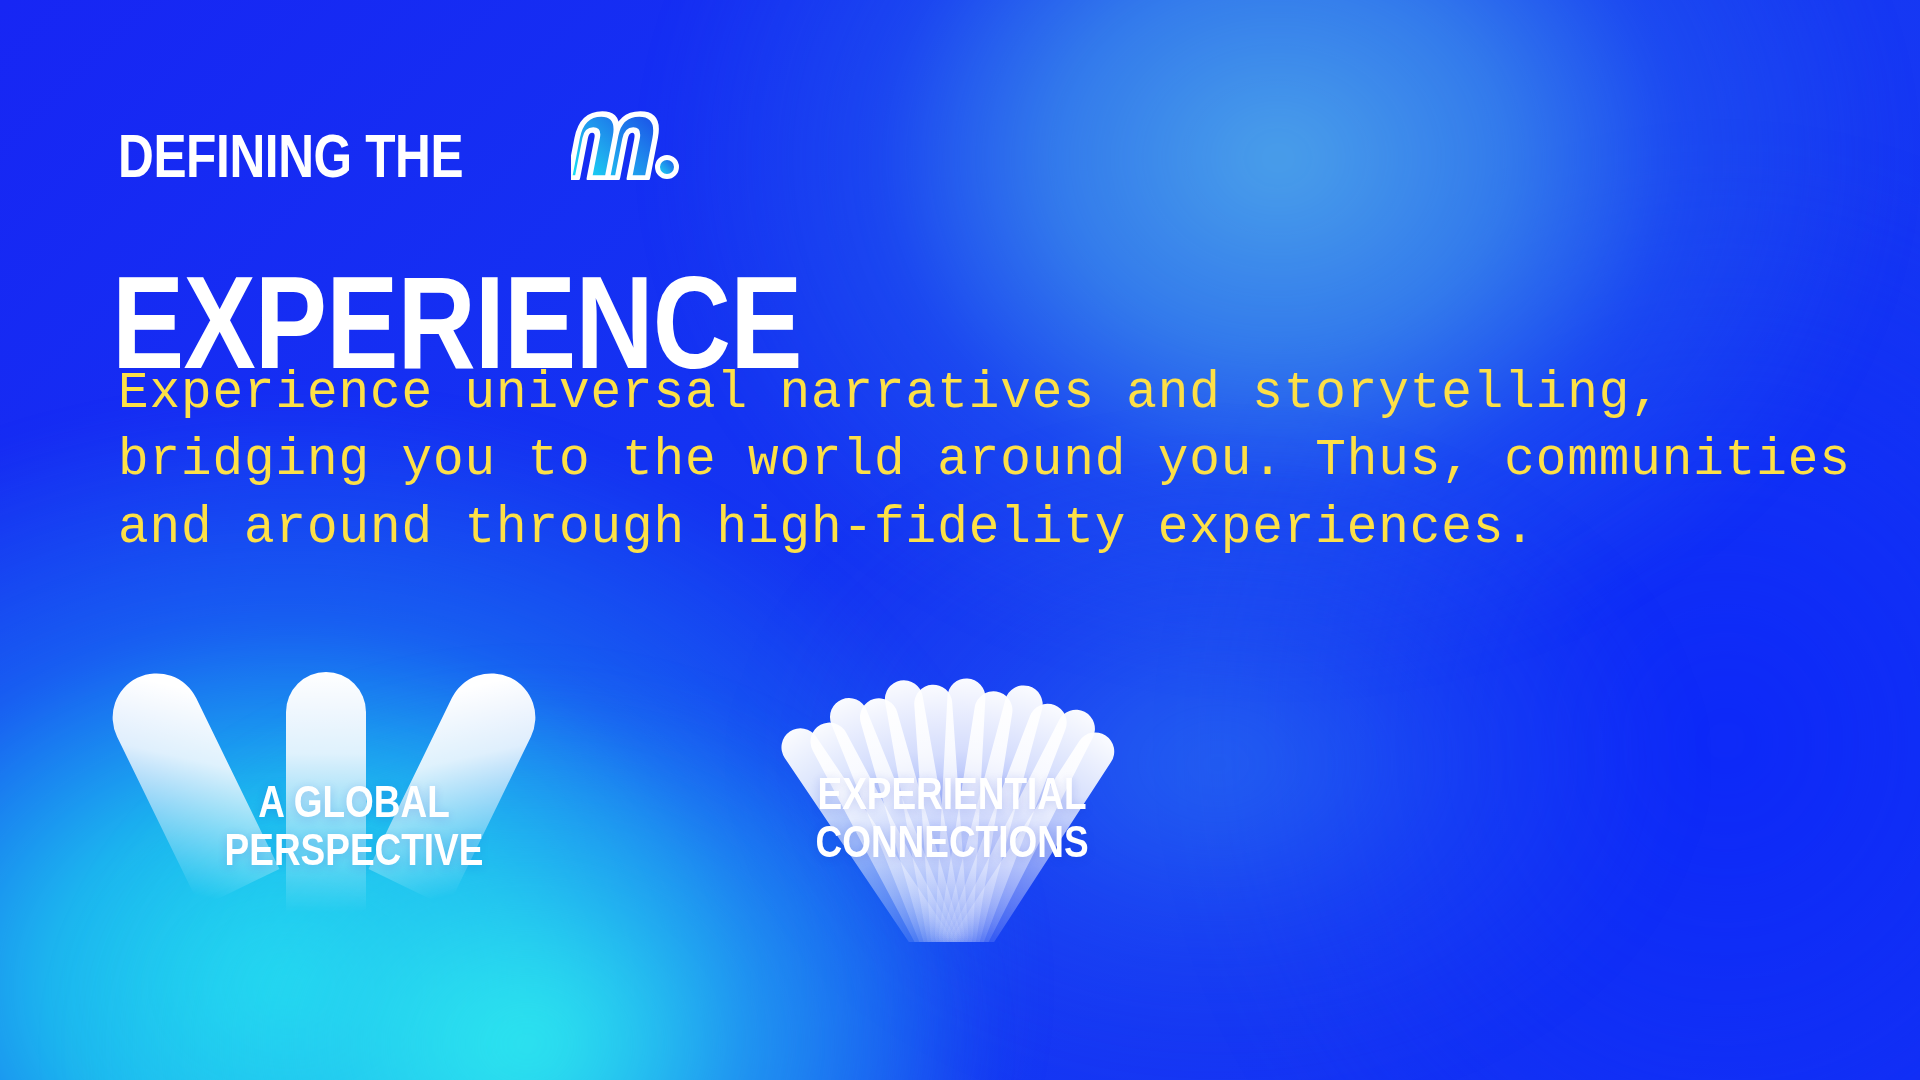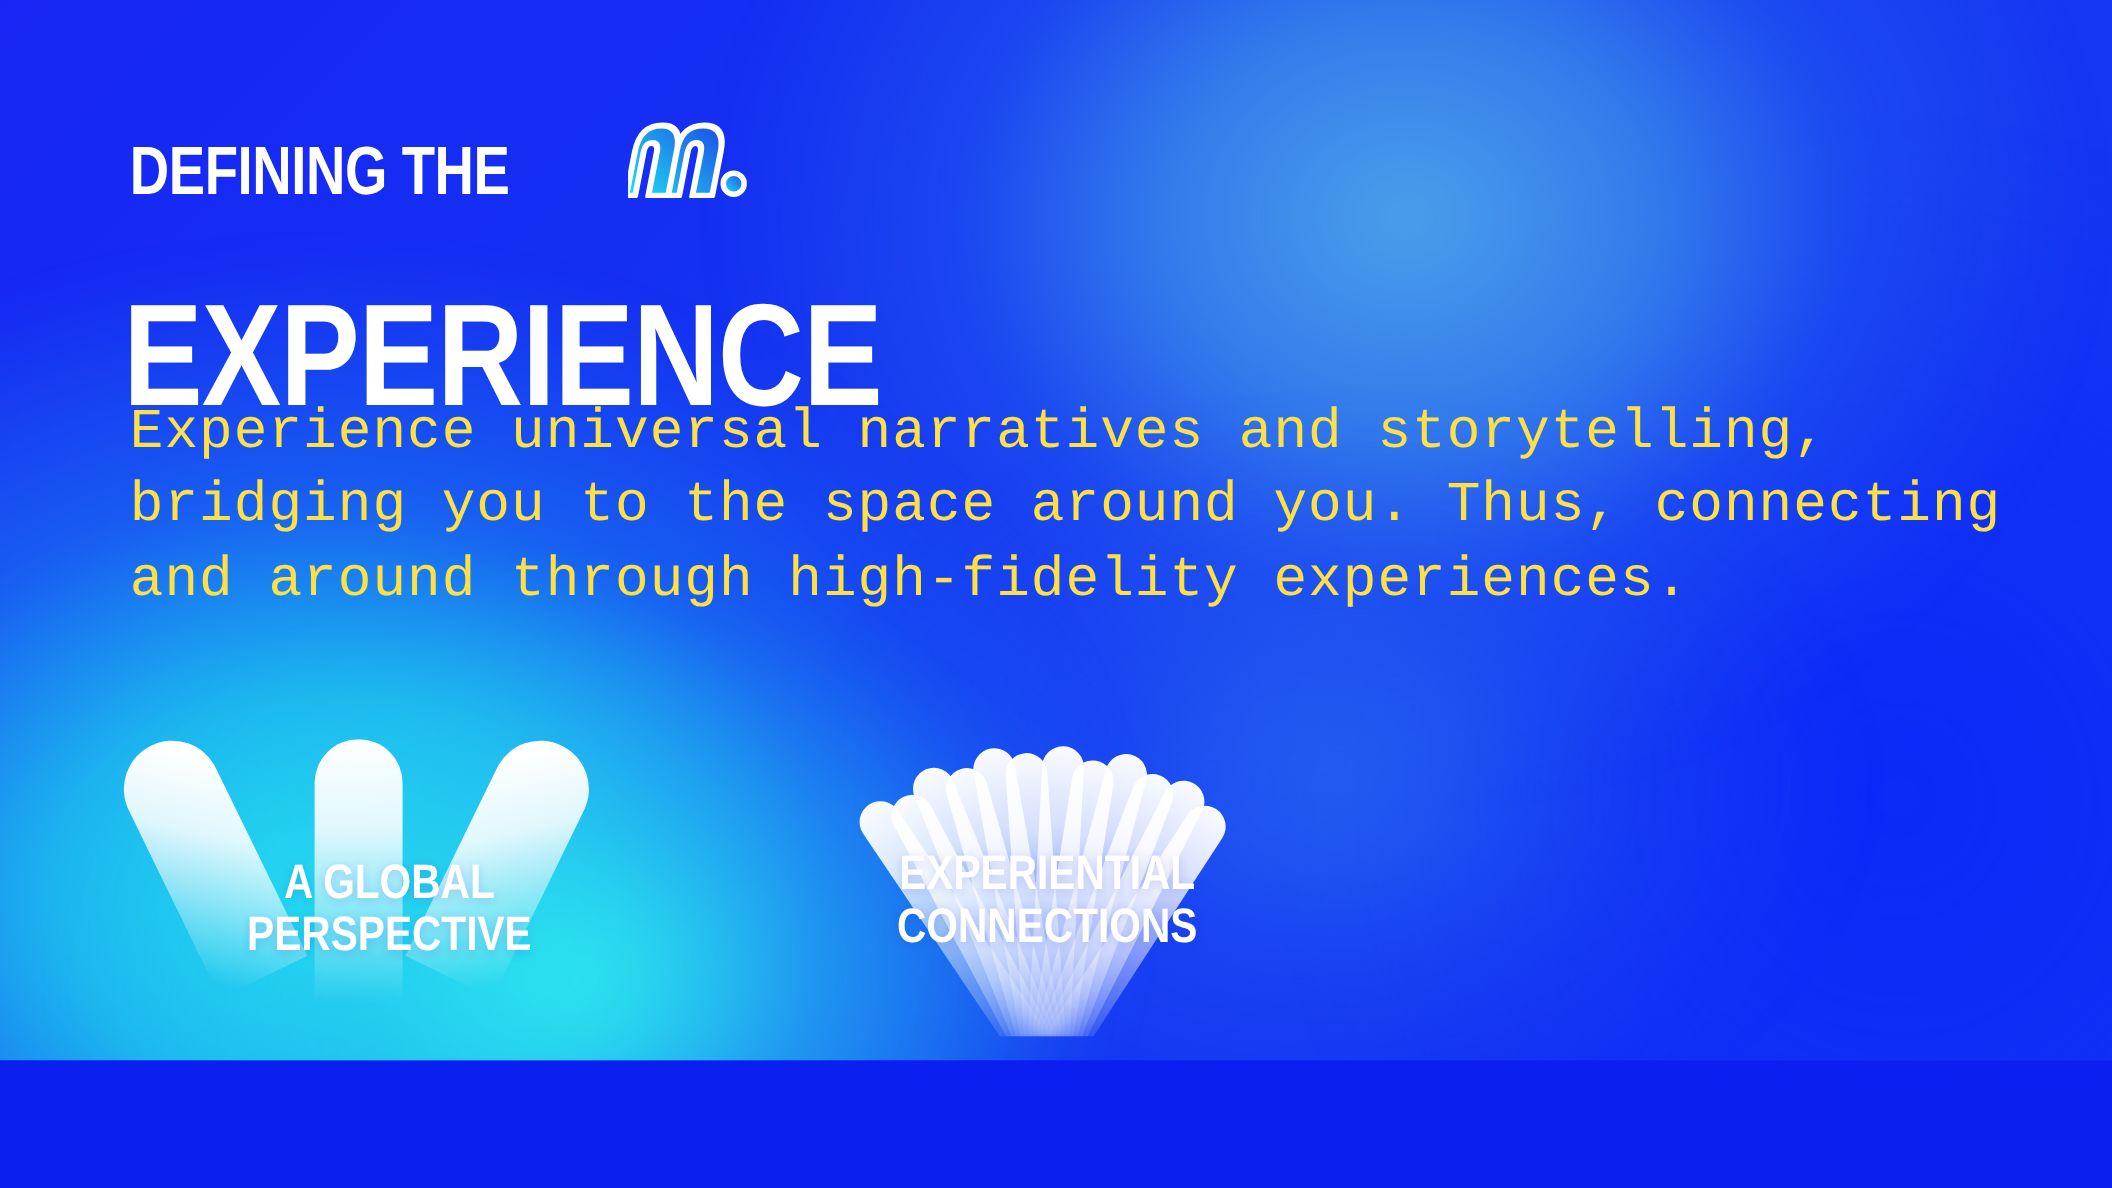--- a/index.html
+++ b/index.html
@@ -7,21 +7,21 @@
     padding: 0;
     background: #0b1ff0;
   }
   body {
     font-family: "Liberation Sans", sans-serif;
   }
 
   #slide {
     position: relative;
     width: 1920px;
-    height: 964px;
+    height: 1080px;
     overflow: hidden;
     background: #1433f2;
   }
 
   
   .bg-base {
     position: absolute;
     inset: 0;
     background: linear-gradient(135deg, #1726f4 0%, #1433f2 38%, #1638f3 62%, #1330f5 100%);
   }
@@ -212,21 +212,21 @@
                    Q64 22 58 22 Q52 22 52 31 L52 70 Z" fill="url(#mgrad)" stroke="#ffffff" stroke-width="5.5" stroke-linejoin="round" fill-rule="evenodd"></path>
         </g>
         <circle cx="96" cy="59" r="9.5" fill="url(#mgrad)" stroke="#ffffff" stroke-width="5"></circle>
       </svg>
     </div>
 
     <h1 class="headline">EXPERIENCE</h1>
 
     <div class="body-copy">
       <span class="ln">Experience universal narratives and storytelling,</span>
-      <span class="ln">bridging you to the space around you. Thus, connecting</span>
+      <span class="ln">bridging you to the world around you. Thus, communities</span>
       <span class="ln">and around through high-fidelity experiences.</span>
     </div>
 
     <div class="features">
 
       <div class="feature f1">
         <svg class="feat-art" viewBox="0 0 520 270" aria-hidden="true">
           <defs>
             <linearGradient id="pinFadeL" x1="0.5" y1="0" x2="0.2" y2="1">
               <stop offset="0%" stop-color="#ffffff" stop-opacity="1"></stop>

